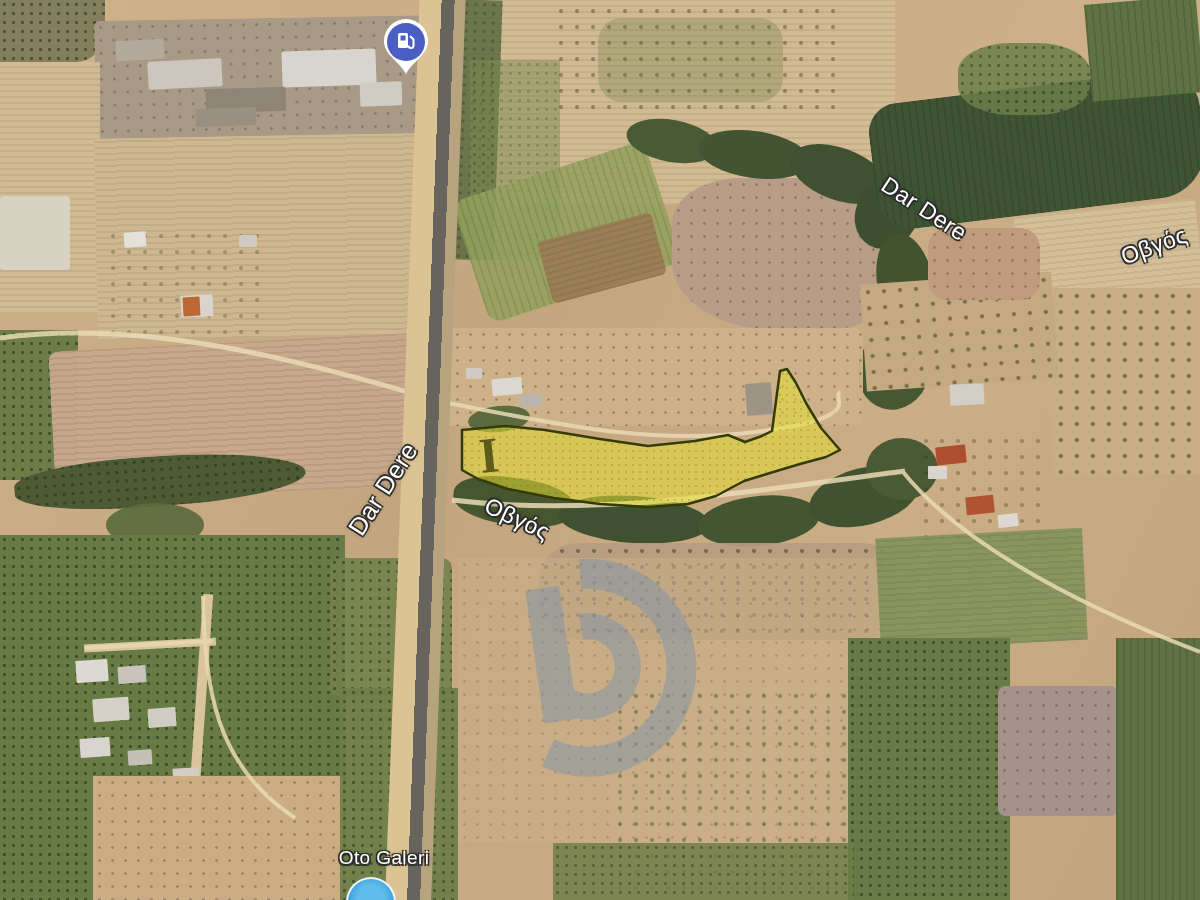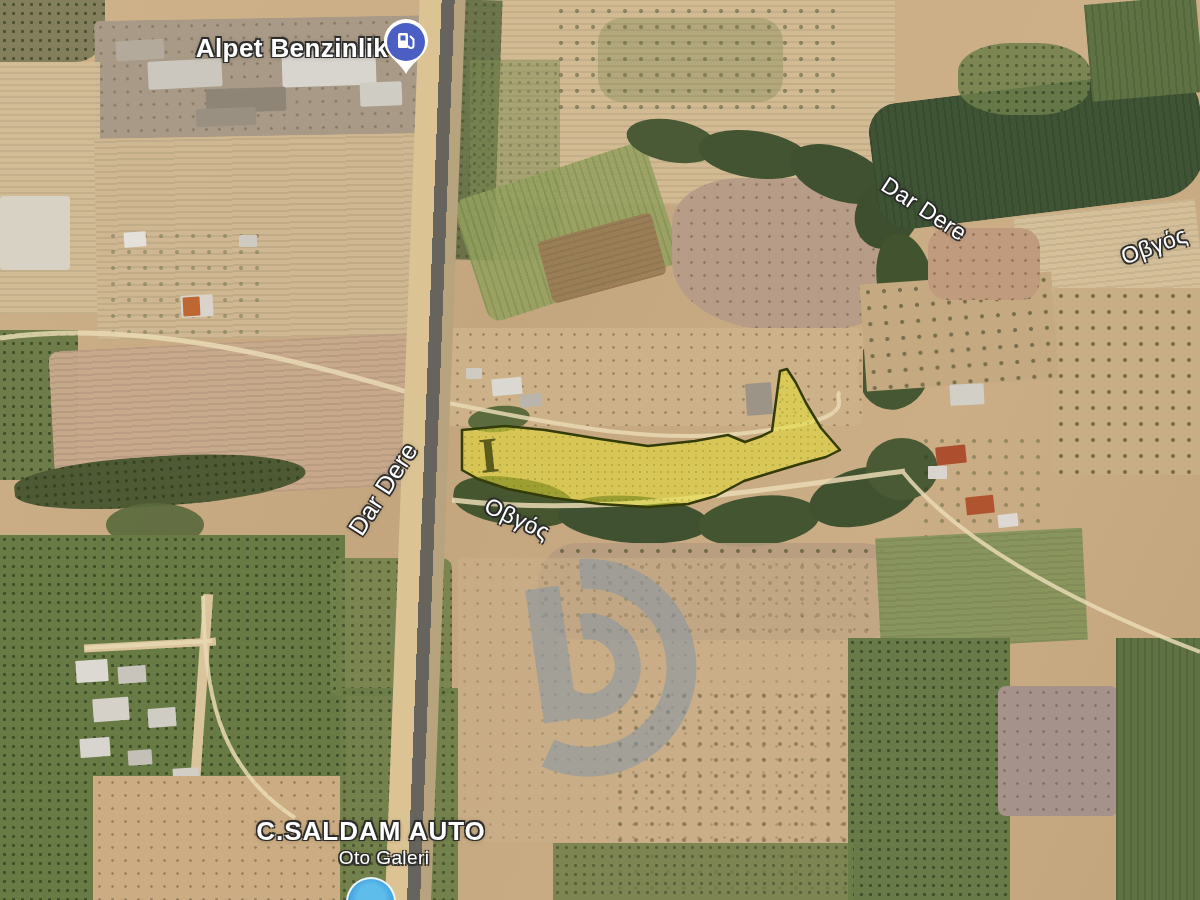--- a/index.html
+++ b/index.html
@@ -142,35 +142,33 @@
       <polygon id="parcel" points="462,430 505,426 545,430 600,439 648,446 695,441 728,435 745,442 762,436 772,431 780,371 787,369 796,383 806,403 821,428 840,450 826,457 800,464 770,473 744,481 716,496 688,504 648,507 600,504 554,498 508,489 478,479 462,470" fill="#e6df33" fill-opacity="0.55" stroke="#333b08" stroke-width="2.5" stroke-linejoin="round"></polygon>
       <polygon points="462,430 505,426 545,430 600,439 648,446 695,441 728,435 745,442 762,436 772,431 780,371 787,369 796,383 806,403 821,428 840,450 826,457 800,464 770,473 744,481 716,496 688,504 648,507 600,504 554,498 508,489 478,479 462,470" fill="url(#vine)" opacity="0.7"></polygon>
     </g>
     <g id="wm" opacity="0.5" stroke="#7d94a8" fill="none">
       <path d="M542 588 L561 721" stroke-width="34"></path>
       <path d="M581 627 A40 40 0 1 1 553 686" stroke-width="26"></path>
       <path d="M580 574 A94 94 0 1 1 548 753" stroke-width="30"></path>
     </g>
   </svg>
 
-  <div class="map-label poi-title" style="left:292px;top:48px;font-size:26px;transform:translate(-50%,-50%);">Alpet Benzinlik</div>
   <div class="pin" style="left:379px;top:16px;">
     <svg width="54" height="60" viewBox="0 0 54 60">
       <path d="M27 58 C21 46 5 39 5 25 A22 22 0 1 1 49 25 C49 39 33 46 27 58 Z" fill="#ffffff"></path>
       <circle id="gasCircle" cx="27" cy="26" r="19" fill="#4a5ec4"></circle>
       <rect x="19" y="17" width="10" height="15" rx="1.5" fill="#ffffff"></rect>
       <rect x="21.5" y="19.5" width="5" height="5" fill="#4a5ec4"></rect>
       <path d="M31 20 l3.5 3.5 v6 a2.5 2.5 0 0 1 -5 0" fill="none" stroke="#ffffff" stroke-width="2"></path>
     </svg>
   </div>
 
   <div class="map-label" style="left:924px;top:209px;font-size:23px;transform:translate(-50%,-50%) rotate(33deg);">Dar Dere</div>
   <div class="map-label" style="left:1154px;top:246px;font-size:23px;transform:translate(-50%,-50%) rotate(-20deg);">Οβγός</div>
   <div class="map-label" style="left:383px;top:489px;font-size:25px;transform:translate(-50%,-50%) rotate(-57deg);">Dar Dere</div>
   <div class="map-label" style="left:517px;top:519px;font-size:23px;transform:translate(-50%,-50%) rotate(25deg);">Οβγός</div>
 
   <div class="marker-i" style="left:489px;top:455px;font-size:50px;transform:translate(-50%,-50%) rotate(-6deg);">I</div>
 
-  <div class="map-label poi-title" style="left:371px;top:831px;font-size:26px;transform:translate(-50%,-50%);letter-spacing:1px;">C.SALDAM AUTO</div>
   <div class="map-label" style="left:384px;top:858px;font-size:19px;font-weight:400;transform:translate(-50%,-50%);">Oto Galeri</div>
   <div class="dealer-pin" id="dealerPin" style="left:346px;top:877px;"></div>
 
 </div>
 
 </body></html>

